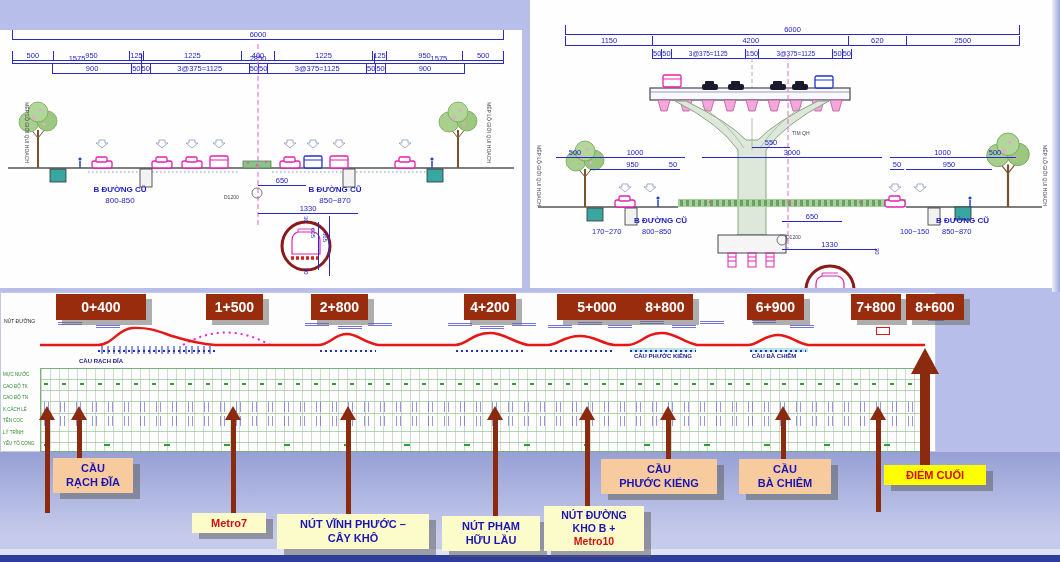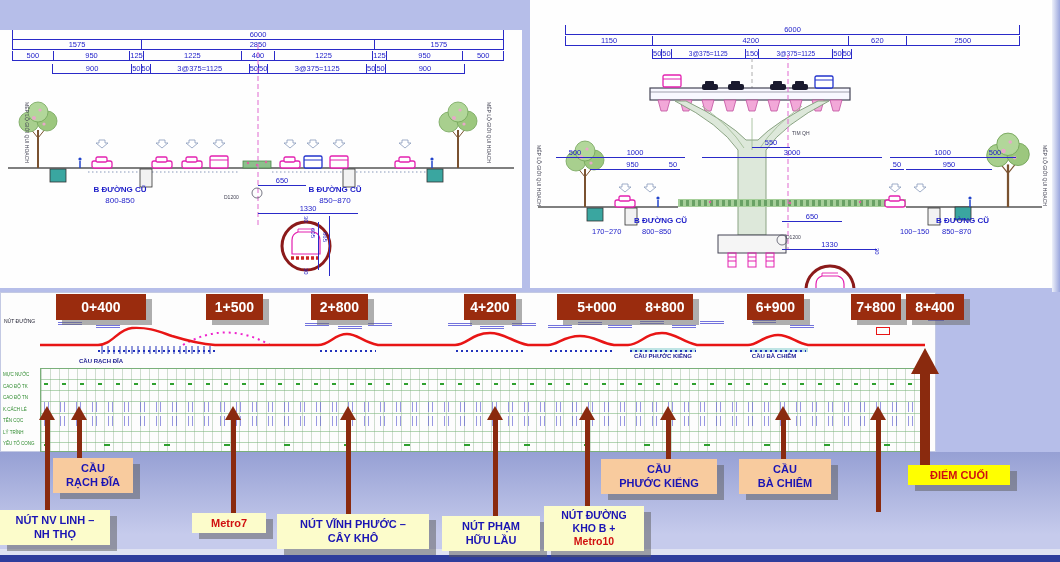--- a/index.html
+++ b/index.html
@@ -58,21 +58,21 @@
 </head>
 <body>
 
 <div class="slide">
 
   <div class="panel" style="left:0;top:30px;width:522px;height:258px">
 
     <div class="dimrow" style="left:12px;top:0;width:492px">
       <div class="dc" style="flex:1">6000</div>
     </div>
-    <div class="dimrow" style="left:12px;top:10px;width:492px">
+    <div class="dimrow" style="left:12px;top:24px;width:492px">
       <div class="dc" style="flex:1575">1575</div>
       <div class="dc" style="flex:2850">2850</div>
       <div class="dc" style="flex:1575">1575</div>
     </div>
     <div class="dimrow" style="left:12px;top:21px;width:492px">
       <div class="dc" style="flex:500">500</div>
       <div class="dc" style="flex:950">950</div>
       <div class="dc" style="flex:125">125</div>
       <div class="dc" style="flex:1225">1225</div>
       <div class="dc" style="flex:400">400</div>
@@ -360,21 +360,21 @@
   <span class="bridge-lbl" style="left:739px;top:353px;width:70px">CẦU BÀ CHIÊM</span>
 
   <div class="sta" style="left:56px;width:90px">0+400</div>
   <div class="sta" style="left:206px;width:57px">1+500</div>
   <div class="sta" style="left:311px;width:57px">2+800</div>
   <div class="sta" style="left:464px;width:52px">4+200</div>
   <div class="sta" style="left:557px;width:80px">5+000</div>
   <div class="sta" style="left:637px;width:56px">8+800</div>
   <div class="sta" style="left:747px;width:57px">6+900</div>
   <div class="sta" style="left:851px;width:50px">7+800</div>
-  <div class="sta" style="left:906px;width:58px">8+400</div>
+  <div class="sta" style="left:906px;width:58px">8+600</div>
 
   <div class="bottomzone"></div>
 
   <div class="ahead" style="left:39px;top:406px"></div>
   <div class="stem" style="left:45px;top:418px;height:95px"></div>
   <div class="ahead" style="left:71px;top:406px"></div>
   <div class="stem" style="left:77px;top:418px;height:42px"></div>
   <div class="ahead" style="left:225px;top:406px"></div>
   <div class="stem" style="left:231px;top:418px;height:95px"></div>
   <div class="ahead" style="left:340px;top:406px"></div>
@@ -393,24 +393,20 @@
   <div class="ahead" style="left:911px;top:348px;border-left-width:14px;border-right-width:14px;border-bottom-width:26px"></div>
   <div class="stem" style="left:920px;top:372px;width:10px;height:96px"></div>
 
   <div class="lightstrip"></div>
   <div class="bluebar"></div>
 
   <div class="callout peach" style="left:53px;top:458px;width:80px">
     <span>CẦU</span><br>
     <span>RẠCH ĐĨA</span>
   </div>
-  <div class="callout yellow" style="left:0;top:510px;width:110px">
-    <span>NÚT NV LINH –</span><br>
-    <span>NH THỌ</span>
-  </div>
   <div class="callout yellow" style="left:192px;top:513px;width:74px">
     <span class="redtxt">Metro7</span>
   </div>
   <div class="callout yellow" style="left:277px;top:514px;width:152px">
     <span>NÚT VĨNH PHƯỚC –</span><br>
     <span>CÂY KHÔ</span>
   </div>
   <div class="callout yellow" style="left:442px;top:516px;width:98px">
     <span>NÚT PHẠM</span><br>
     <span>HỮU LẦU</span>
@@ -421,17 +417,17 @@
     <span class="redtxt">Metro10</span>
   </div>
   <div class="callout peach" style="left:601px;top:459px;width:116px">
     <span>CẦU</span><br>
     <span>PHƯỚC KIỂNG</span>
   </div>
   <div class="callout peach" style="left:739px;top:459px;width:92px">
     <span>CẦU</span><br>
     <span>BÀ CHIÊM</span>
   </div>
-  <div class="callout bright" style="left:908px;top:465px;width:102px">
+  <div class="callout bright" style="left:884px;top:465px;width:102px">
     <span class="redtxt">ĐIỂM CUỐI</span>
   </div>
 
 </div>
 
 </body></html>

